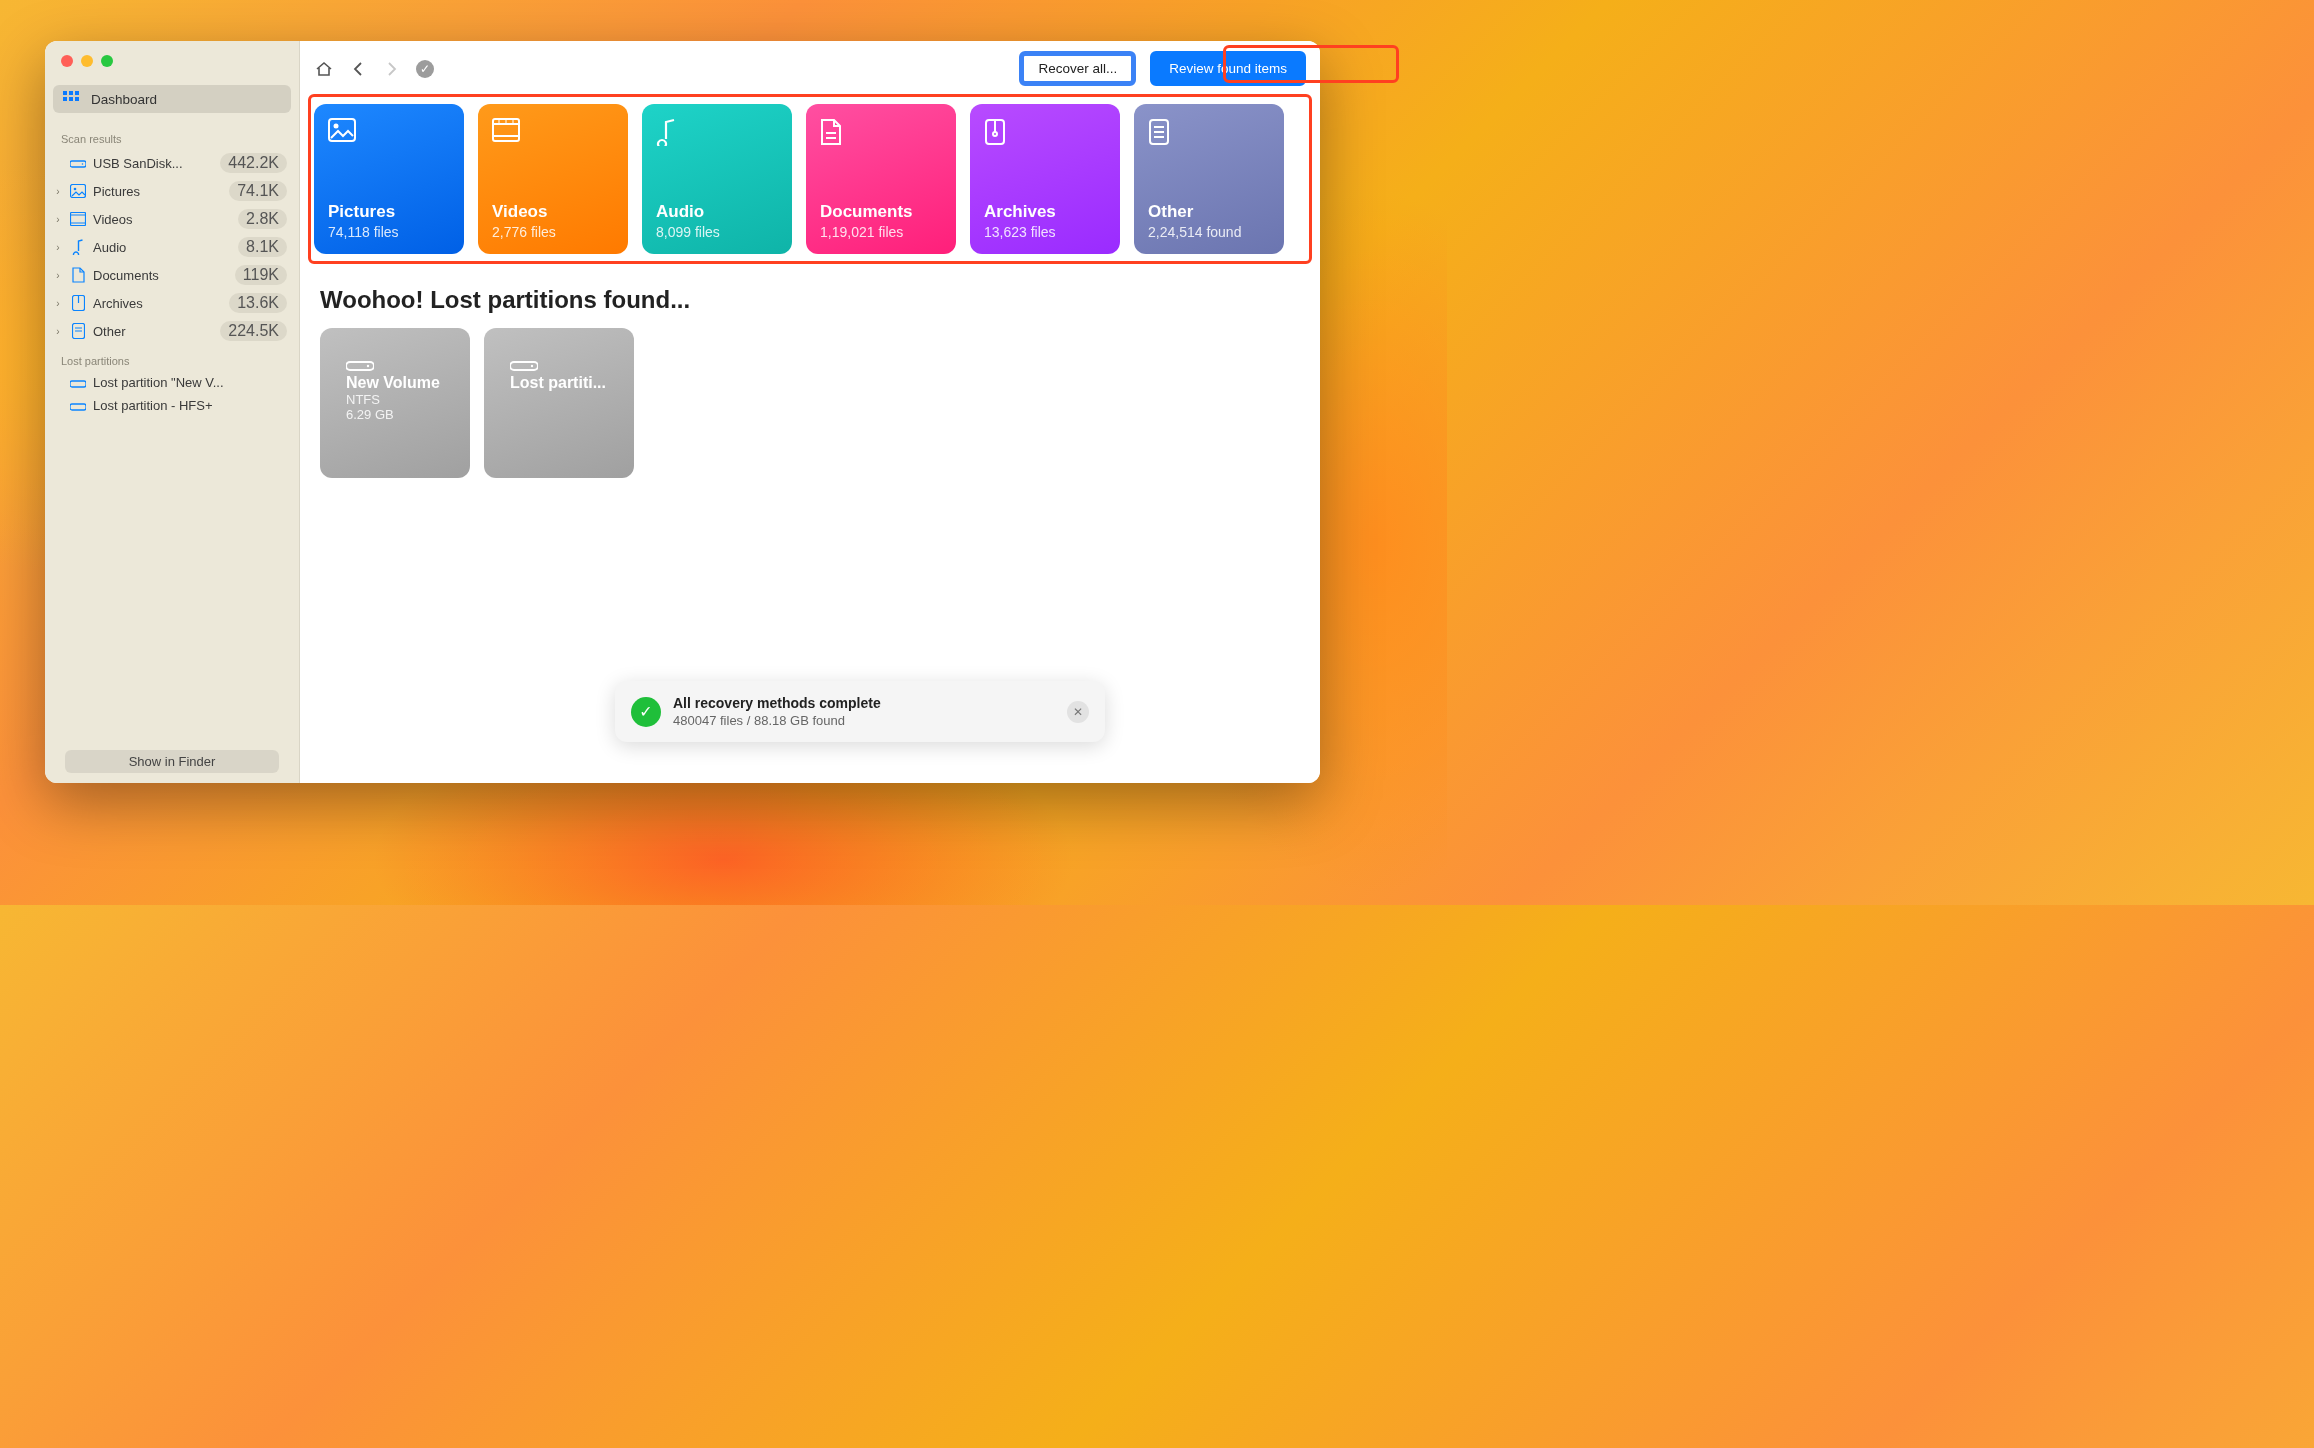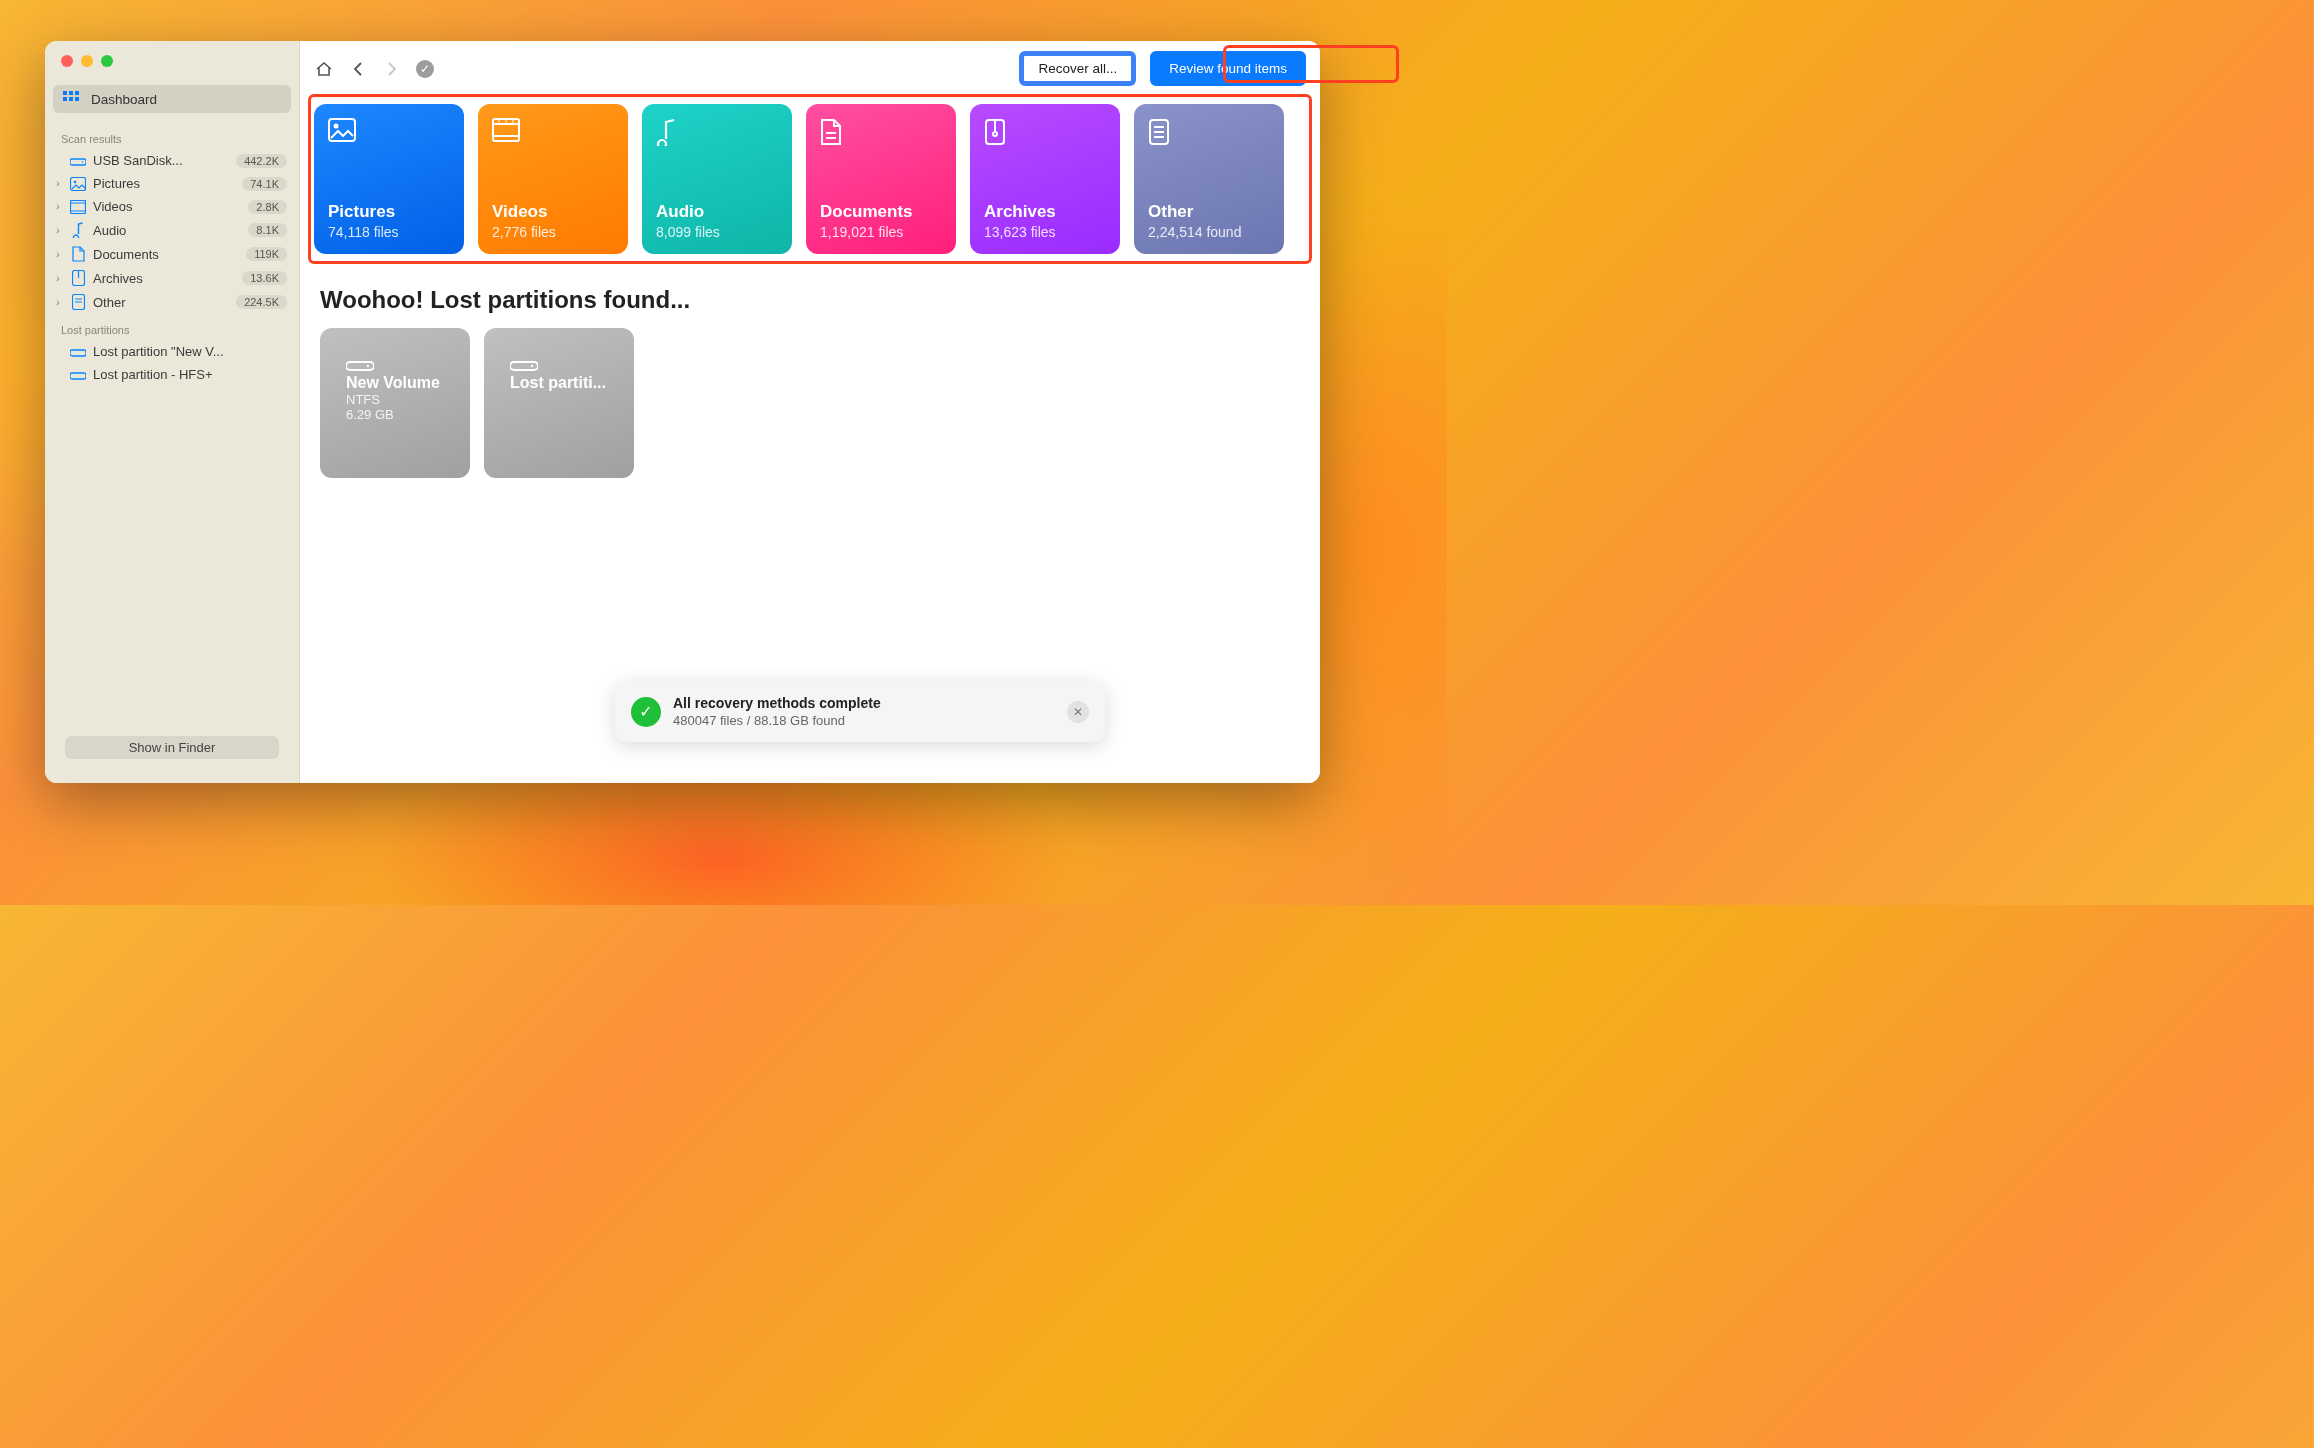--- a/index.html
+++ b/index.html
@@ -62,28 +62,28 @@
     font-size: 13px;
     color:#3a3a3a;
     cursor: default;
   }
   .sb-row .chev {
     width:10px; text-align:center; color:#7b7768; font-size:10px;
   }
   .sb-row .glyph { width:18px; display:flex; align-items:center; justify-content:center; color:#0a84ff; }
   .sb-row .label { flex:1; white-space:nowrap; overflow:hidden; text-overflow:ellipsis; }
   .sb-row .count {
-    font-size: 11px;
+    font-size: 16px;
     color:#555;
     background:#dcd8c9;
     padding:1px 8px;
     border-radius: 10px;
   }
   .show-finder {
-    position:absolute; bottom:24px; left:20px; right:20px;
+    position:absolute; bottom:10px; left:20px; right:20px;
     text-align:center; font-size:13px; color:#444;
     background: rgba(0,0,0,0.08);
     border-radius:6px; padding:4px 0;
   }
   
   .main { flex:1; background:#fff; display:flex; flex-direction:column; }
   .toolbar {
     display:flex; align-items:center; gap:14px;
     padding: 10px 14px;
   }

